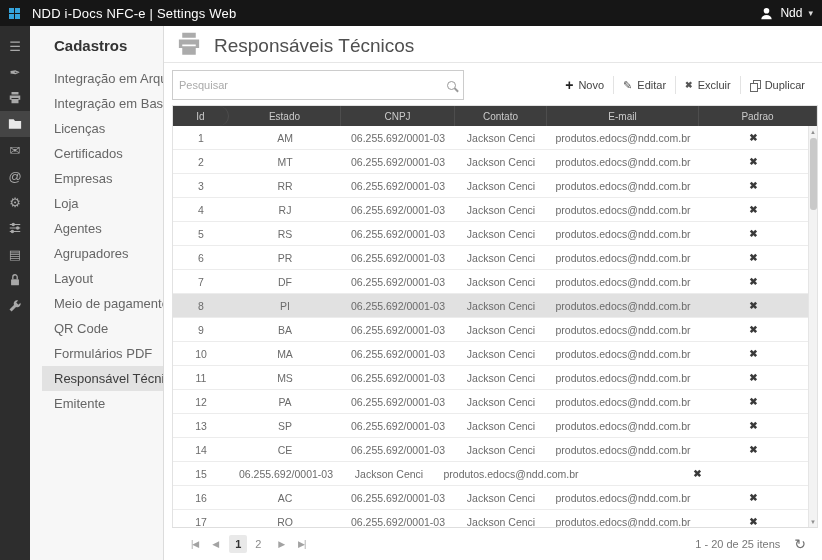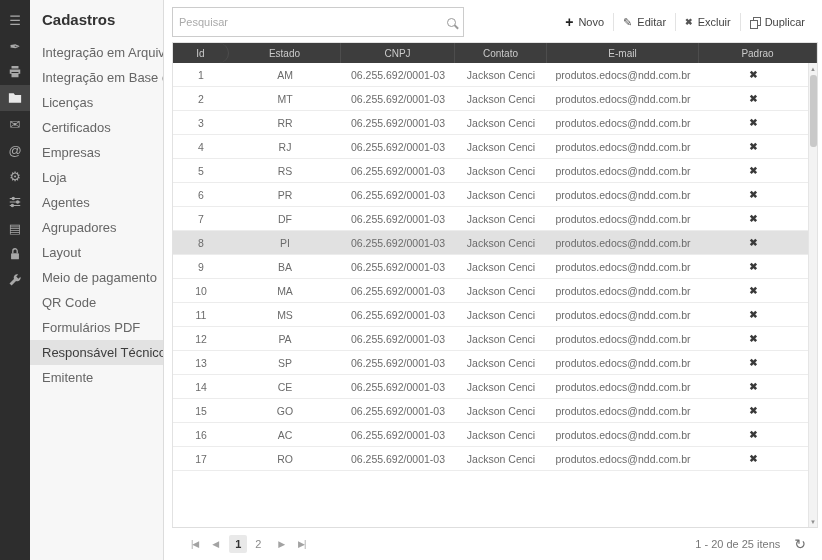--- a/index.html
+++ b/index.html
@@ -20,21 +20,21 @@
   .body { flex:1; display:flex; min-height:0; }
 
   
   .rail { flex:0 0 30px; background:#2d2d2d; display:flex; flex-direction:column; align-items:center; padding-top:7px; }
   .rail-item { width:30px; height:26px; display:flex; align-items:center; justify-content:center; color:#a8a8a8; font-size:13px; cursor:pointer; }
   .rail-item svg { display:block; }
   .rail-item.active { background:#454545; color:#e8e8e8; }
   .rail-item.active svg path, .rail-item.active svg rect { fill:#e8e8e8; }
 
   
-  .sidebar { flex:0 0 134px; background:#f7f7f7; border-right:1px solid #dcdcdc; overflow:hidden; }
+  .sidebar { flex:0 0 134px; background:#f7f7f7; border-right:1px solid #dcdcdc; overflow:hidden;padding-left:12px; }
   .side-heading { font-size:15px; font-weight:bold; color:#333; padding:11px 12px 12px; }
   .side-item { height:25px; line-height:25px; padding:0 12px; font-size:13px; color:#666; white-space:nowrap; overflow:hidden; cursor:pointer; }
   .side-item.selected { background:#e2e2e2; color:#3c3c3c; }
 
   
   .main { flex:1; display:flex; flex-direction:column; min-width:0; background:#fff; }
   .page-header { flex:0 0 37px; display:flex; align-items:center; gap:10px; padding:4px 8px 0 10px; border-bottom:1px solid #e6e6e6; }
   .page-title { font-size:19px; color:#4f4f4f; font-weight:400; }
 
   .controls { flex:0 0 31px; display:flex; align-items:center; padding:7px 8px 3px; }
@@ -77,20 +77,39 @@
   .page { min-width:18px; height:18px; line-height:18px; text-align:center; font-size:11px; color:#8a8a8a; cursor:pointer; border-radius:2px; }
   .page.active { color:#333; font-weight:bold; background:#e9e9e9; }
   .pager-status { margin-left:auto; font-size:11px; color:#777; }
   .refresh { font-size:14px; color:#6f6f6f; margin-left:14px; cursor:pointer; }
 </style>
 </head>
 <body>
 
 <div class="screen">
 
+  <div class="topbar">
+    <span class="apps">
+        <i style="background: rgb(53, 164, 220);"></i>
+        <i style="background: rgb(53, 164, 220);"></i>
+        <i style="background: rgb(53, 164, 220);"></i>
+        <i style="background: rgb(53, 164, 220);"></i>
+      </span>
+    <span class="app-title">NDD i-Docs NFC-e | Settings Web</span>
+    <span class="user-area">
+      <span>
+        <svg width="15" height="15" viewBox="0 0 16 16">
+            <circle cx="8" cy="5" r="3" fill="#fff"></circle>
+            <path d="M2.5 14a5.5 4.5 0 0 1 11 0z" fill="#fff"></path>
+          </svg>
+      </span>
+      <span class="user-name">Ndd</span>
+      <span class="chev">▾</span>
+    </span>
+  </div>
 
   <div class="body">
 
     <div class="rail">
       <div class="rail-item">
           <span>☰</span>
         </div>
       <div class="rail-item">
           <span>✒</span>
         </div>
@@ -152,20 +171,28 @@
           <div class="side-item">Meio de pagamento</div>
           <div class="side-item">QR Code</div>
           <div class="side-item">Formulários PDF</div>
           <div class="side-item selected">Responsável Técnico</div>
           <div class="side-item">Emitente</div>
         </div>
     </div>
 
     <div class="main">
 
+      <div class="page-header">
+        <span>
+          <svg width="30" height="27" viewBox="0 0 16 16">
+              <path fill="#ababab" d="M4 1h8v3H4zM2 5h12v5h-2V8H4v2H2zM4 9h8v5H4z"></path>
+            </svg>
+        </span>
+        <span class="page-title">Responsáveis Técnicos</span>
+      </div>
 
       <div class="controls">
         <div class="search-box">
           <input type="text" placeholder="Pesquisar" style="">
           <span class="mag"></span>
         </div>
         <div class="tool-buttons">
           <div class="tbtn">
             <span class="glyph-plus">+</span>
             <span>Novo</span>
@@ -302,21 +329,20 @@
             <div class="tr">
               <div class="td c0">14</div>
               <div class="td c1">CE</div>
               <div class="td c2">06.255.692/0001-03</div>
               <div class="td c3">Jackson Cenci</div>
               <div class="td c4">produtos.edocs@ndd.com.br</div>
               <div class="td c5 padrao">✖</div>
             </div>
             <div class="tr">
               <div class="td c0">15</div>
-              <div class="td c1">GO</div>
               <div class="td c2">06.255.692/0001-03</div>
               <div class="td c3">Jackson Cenci</div>
               <div class="td c4">produtos.edocs@ndd.com.br</div>
               <div class="td c5 padrao">✖</div>
             </div>
             <div class="tr">
               <div class="td c0">16</div>
               <div class="td c1">AC</div>
               <div class="td c2">06.255.692/0001-03</div>
               <div class="td c3">Jackson Cenci</div>

